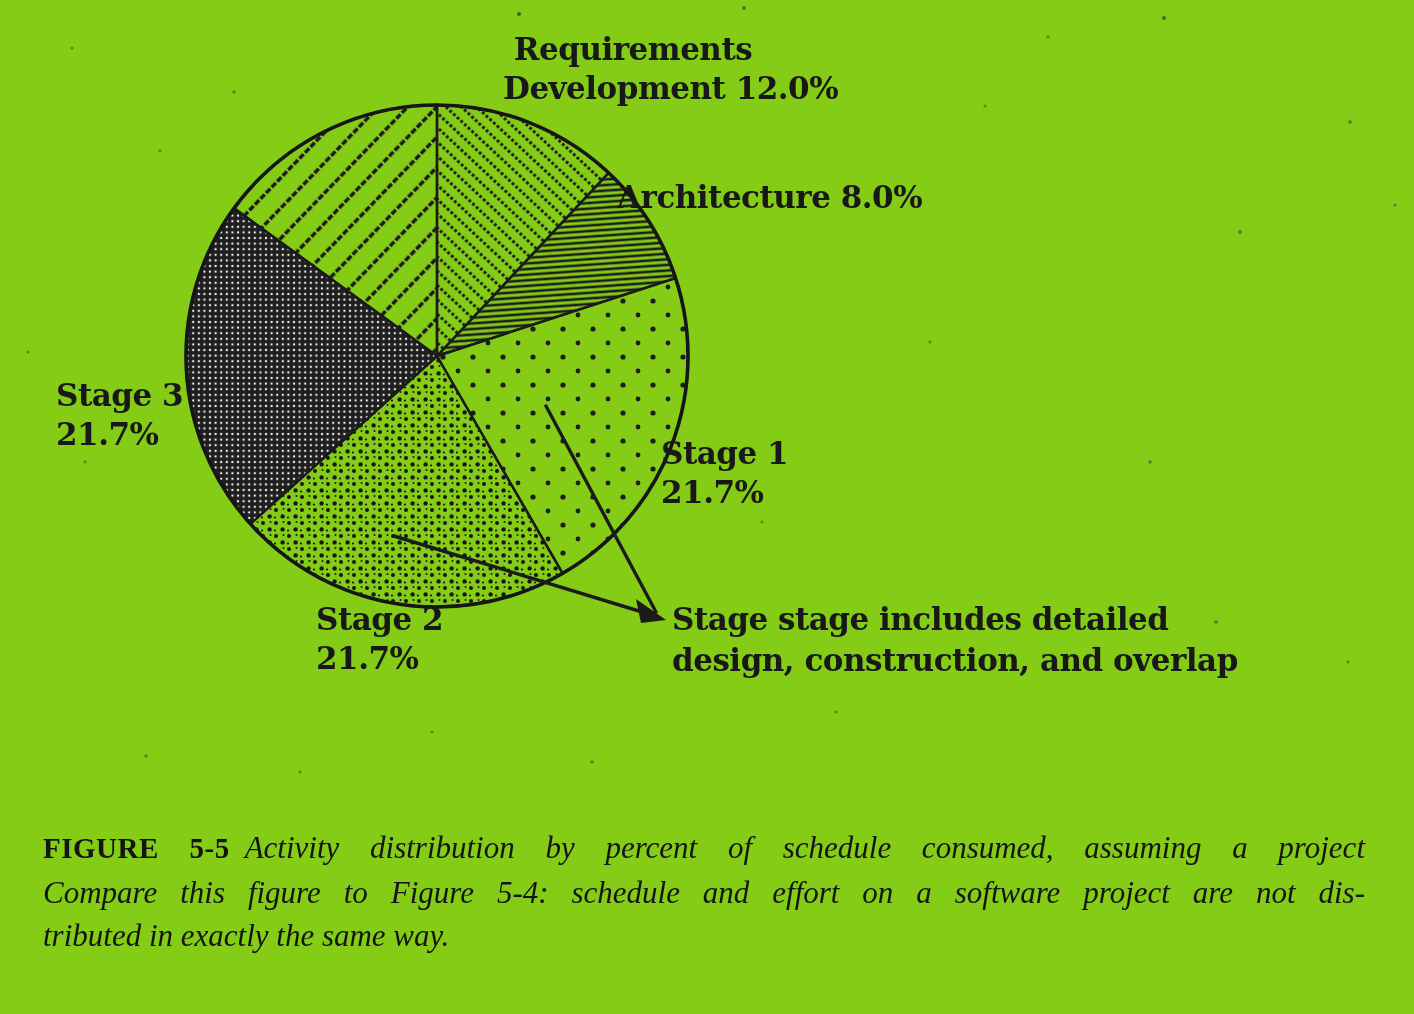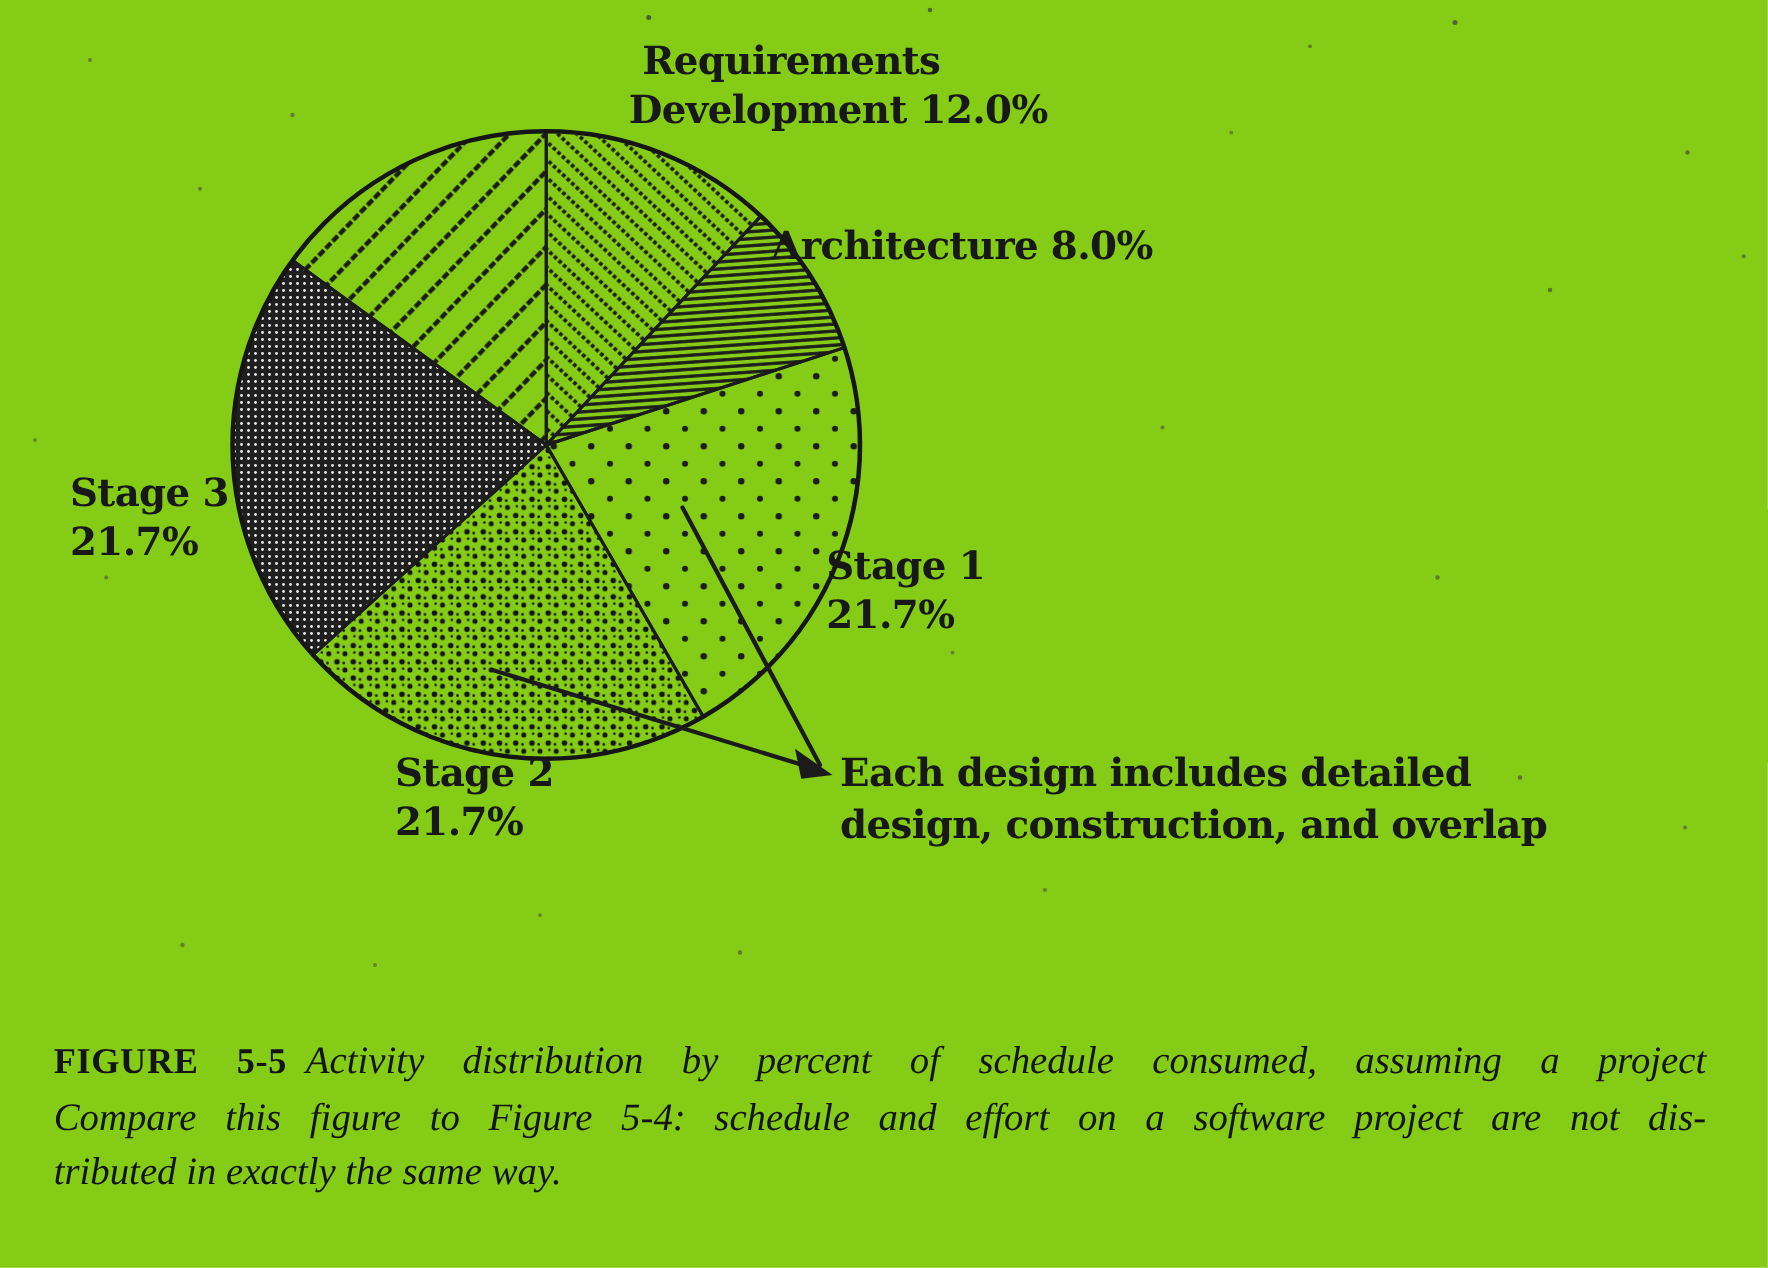--- a/index.html
+++ b/index.html
@@ -134,21 +134,21 @@
       <div class="lbl-line">Stage 1</div>
       <div class="lbl-line">21.7%</div>
     </div>
 
     <div class="pie-label" style="left:316px; top:600px;">
       <div class="lbl-line">Stage 2</div>
       <div class="lbl-line">21.7%</div>
     </div>
 
     <div class="annotation">
-      <div>Each design includes detailed</div>
+      <div>Stage stage includes detailed</div>
       <div>design, construction, and overlap</div>
     </div>
   </div>
 
   <div class="caption">
     <div class="cap-line cap-just">
       <span class="fig-label">FIGURE 5-5</span><span>Activity distribution by percent of schedule consumed, assuming a project</span>
     </div>
     <div class="cap-line cap-just">Compare this figure to Figure 5-4: schedule and effort on a software project are not dis-</div>
     <div class="cap-line">tributed in exactly the same way.</div>

